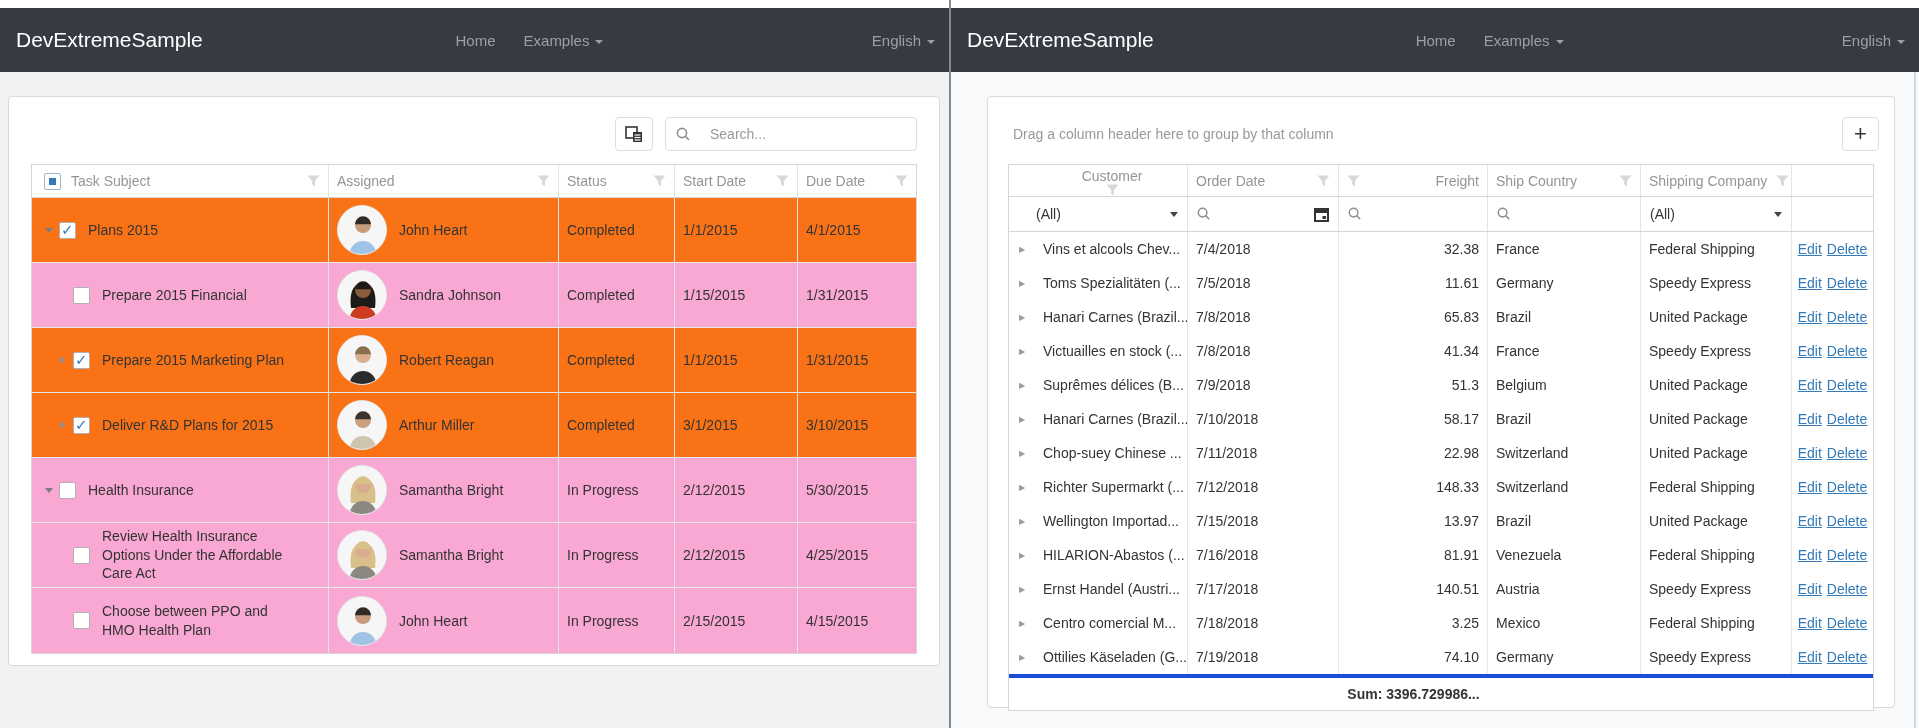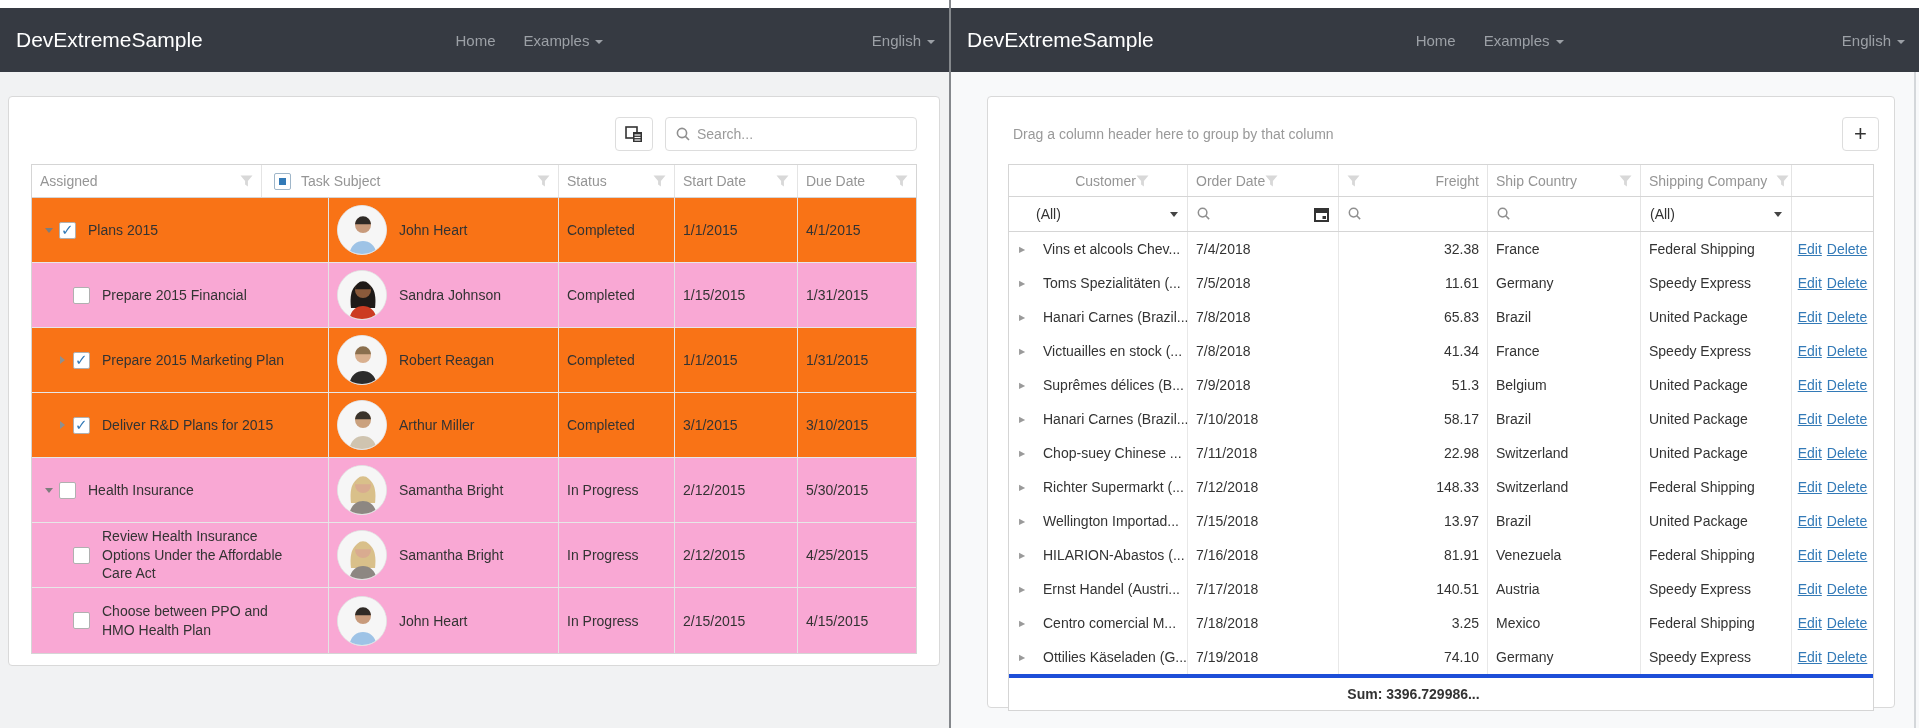--- a/index.html
+++ b/index.html
@@ -24,21 +24,21 @@
 
   
   .card { position:absolute; background:#fff; border:1px solid #d9d9d9; border-radius:4px; }
   #left-card  { left:8px;  top:88px; width:932px; height:570px; padding:20px 22px; }
   #right-card { left:36px; top:88px; width:908px; height:612px; }
 
   
   .l-toolbar { display:flex; justify-content:flex-end; gap:12px; margin-bottom:13px; }
   .tool-btn { width:38px; height:34px; border:1px solid #ddd; border-radius:4px; background:#fff; display:flex; align-items:center; justify-content:center; cursor:pointer; }
   .search-box { width:252px; height:34px; border:1px solid #ddd; border-radius:4px; background:#fff; display:flex; align-items:center; padding:0 10px; }
-  .search-box input { border:none; outline:none; font-size:14px; color:#333; width:100%; margin-left:4px; font-family:inherit; background:transparent; }
+  .search-box input { border:none; outline:none; font-size:14px; color:#333; width:100%; margin-left:17px; font-family:inherit; background:transparent; }
   .search-box input::placeholder { color:#9a9a9a; }
 
   
   .grid { border:1px solid #d5d5d5; background:#fff; }
   .hrow { display:flex; border-bottom:1px solid #d5d5d5; align-items:stretch; }
   .th { color:#959595; display:flex; align-items:center; padding:0 8px; border-right:1px solid #e4e4e4; }
   .th:last-child { border-right:none; }
   .funnel { flex-shrink:0; }
 
   
@@ -62,22 +62,22 @@
   .subject-text { margin-left:8px; max-width:198px; line-height:1.35; }
   .avatar { width:50px; height:50px; border-radius:50%; overflow:hidden; border:1px solid #e3e3e3; flex-shrink:0; background:#f6f6f6; }
   .assigned-name { margin-left:12px; }
 
   
   .rc-top { height:67px; position:relative; }
   .group-panel { position:absolute; left:25px; top:29px; color:#999; }
   .add-btn { position:absolute; right:15px; top:20px; width:37px; height:34px; border:1px solid #ddd; border-radius:4px; background:#fff; display:flex; align-items:center; justify-content:center; font-size:22px; color:#333; cursor:pointer; }
   .dg { margin:0 20px; }
   .dg .hrow { height:32px; }
-  .dh-customer { width:179px; padding-left:36px; justify-content:center; }
-  .dh-order   { width:151px; }
+  .dh-customer { width:179px; padding-left:36px; justify-content:flex-end;flex-direction:column; }
+  .dh-order   { width:151px; justify-content:space-between; }
   .dh-freight { width:149px; }
   .dh-freight .label { margin-left:auto; }
   .dh-country { width:153px; justify-content:space-between; }
   .dh-company { width:151px; justify-content:space-between; padding-right:2px; }
   .dh-actions { flex:1; }
   .frow { display:flex; height:35px; border-bottom:1px solid #d5d5d5; }
   .fcell { display:flex; align-items:center; padding:0 9px; border-right:1px solid #e4e4e4; }
   .fcell:last-child { border-right:none; }
   .f-customer { width:179px; padding-left:27px; } .f-order { width:151px; } .f-freight { width:149px; }
   .f-country { width:153px; } .f-company { width:151px; } .f-actions { flex:1; }
@@ -137,35 +137,35 @@
       <div class="search-box">
         <svg class="mag" width="15" height="15" viewBox="0 0 15 15">
             <use href="#mag-shape"></use>
           </svg>
         <input type="text" placeholder="Search..." style="">
       </div>
     </div>
 
     <div class="grid tl">
       <div class="hrow">
-        <div class="th c-assigned">
-            <span>Assigned</span>
-            <svg class="funnel" width="13" height="12" viewBox="0 0 13 12">
-              <use href="#funnel-shape"></use>
-            </svg>
-          </div>
         <div class="th c-subject">
           <span style="display:flex;align-items:center;">
             <span class="cb ind"></span>
             <span style="margin-left:6px">Task Subject</span>
           </span>
           <svg class="funnel" width="13" height="12" viewBox="0 0 13 12">
               <use href="#funnel-shape"></use>
             </svg>
         </div>
+        <div class="th c-assigned">
+            <span>Assigned</span>
+            <svg class="funnel" width="13" height="12" viewBox="0 0 13 12">
+              <use href="#funnel-shape"></use>
+            </svg>
+          </div>
         <div class="th c-status">
             <span>Status</span>
             <svg class="funnel" width="13" height="12" viewBox="0 0 13 12">
               <use href="#funnel-shape"></use>
             </svg>
           </div>
         <div class="th c-start">
             <span>Start Date</span>
             <svg class="funnel" width="13" height="12" viewBox="0 0 13 12">
               <use href="#funnel-shape"></use>

